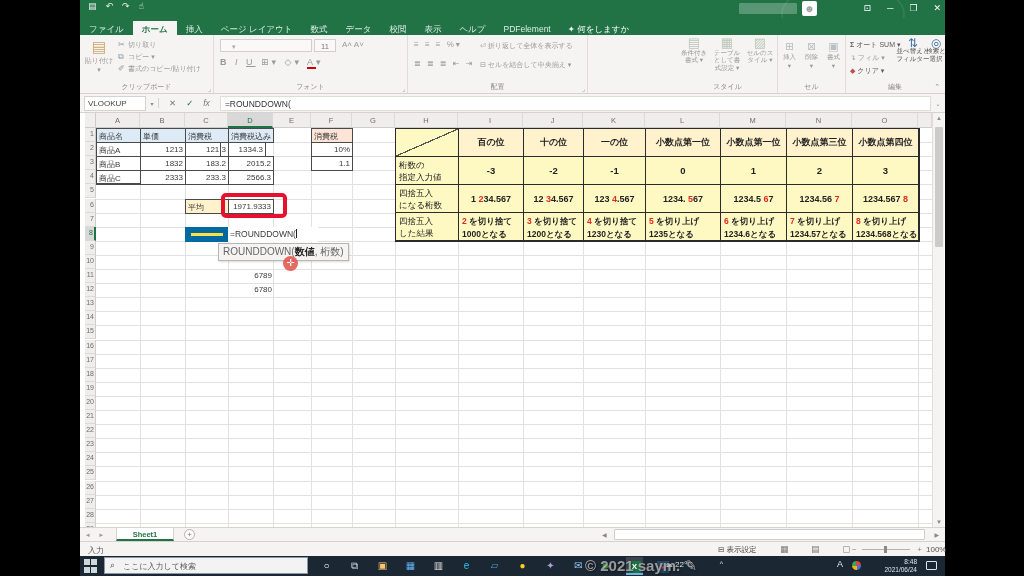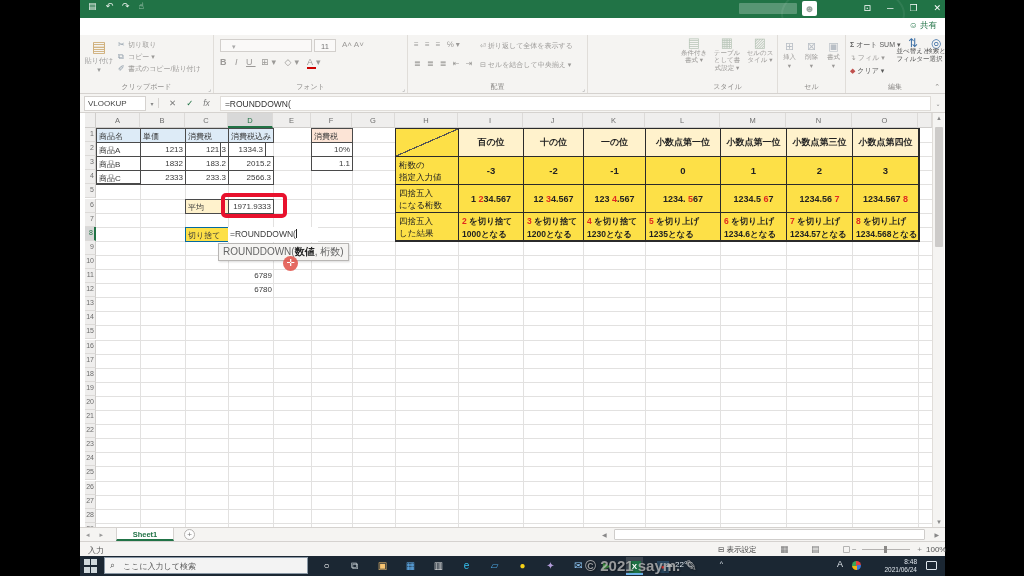--- a/index.html
+++ b/index.html
@@ -65,30 +65,30 @@
   .colhdr.sel{background:#d8d8d8;border-bottom:2px solid #217346;color:#217346;}
   .rowhdr{position:absolute;left:5px;width:11px;font-size:7px;color:#6d6d6d;text-align:right;background:#efeeed;border-right:1px solid #cfcdcb;border-bottom:1px solid #dcdad8;padding:2px 1px 0 0;}
   .rowhdr.sel{background:#d8d8d8;border-right:2px solid #217346;color:#217346;}
   .gl{position:absolute;background:#e2e1e0;}
   .cell{position:absolute;font-size:8px;color:#3a3a3a;padding:2px 2px 0 2px;white-space:nowrap;overflow:hidden;}
   .cell.num{text-align:right;}
   .cell.bordered{border:1px solid #4a4a4a;}
   .cell.hdr-blue{background:#DDEBF7;border:1px solid #4a4a4a;}
   .cell.hdr-peach{background:#FCE4D6;border:1px solid #4a4a4a;}
   .cell.hdr-cream{background:#FFF2CC;border:1px solid #4a4a4a;}
-  .cell.hdr-green{background:#fde047;border:1px solid #0369a1;font-family:Liberation Serif, serif;}
+  .cell.hdr-green{background:#fde047;border:6px solid #0369a1;font-family:Liberation Serif, serif;}
   .cell.editing{overflow:visible;background:#fff;z-index:6;font-size:8.5px;}
   .caret{display:inline-block;width:1px;height:9px;background:#222;vertical-align:-1px;}
   .redbox{position:absolute;border:4px solid #e8112d;border-radius:5px;z-index:7;}
   .clickdot{position:absolute;width:15px;height:15px;border-radius:50%;background:rgba(224,80,70,.85);color:#fff;font-size:10px;line-height:14px;text-align:center;z-index:7;}
   .ftooltip{position:absolute;background:#f5f4f2;border:1px solid #b8b6b4;box-shadow:1px 1px 2px rgba(0,0,0,.15);font-size:10px;color:#666;padding:1px 4px;white-space:nowrap;z-index:6;}
   .ftooltip b{color:#222;}
 
   
-  #round-table{position:absolute;display:grid;z-index:3;background:#fde047;border:1px solid #2b2b2b;}
+  #round-table{position:absolute;display:grid;z-index:3;background:#fef9c3;border:1px solid #2b2b2b;}
   .rt{border-right:1px solid #2b2b2b;border-bottom:1px solid #2b2b2b;font-size:8.5px;color:#222;overflow:hidden;}
   .rt.hdr{background:#FFF2CC;font-weight:bold;display:flex;align-items:center;justify-content:center;font-size:9px;}
   .rt.diag{background:
      linear-gradient(to bottom right,transparent calc(50% - .6px),#555 calc(50% - .6px),#555 calc(50% + .6px),transparent calc(50% + .6px));}
   .rt.lbl{padding:2px 0 0 3px;line-height:12px;font-size:8.5px;}
   .rt.val{display:flex;align-items:center;justify-content:center;font-weight:bold;font-size:9.5px;}
   .rt.numv{display:flex;align-items:center;justify-content:center;font-weight:bold;font-size:9px;white-space:pre;}
   .rt.res{padding:2px 0 0 3px;line-height:12.5px;font-weight:bold;font-size:8.5px;white-space:nowrap;}
   .redtx{color:#e0291f;}
 
@@ -153,20 +153,21 @@
       <div class="acct"></div>
       <div class="avatar">☻</div>
       <div class="winbtns">
         <span>⊡</span>
         <span>─</span>
         <span>❐</span>
         <span>✕</span>
       </div>
     </div>
 
+    <div class="tabrow" id="tabrow"><span class="rtab">ファイル</span><span class="rtab active">ホーム</span><span class="rtab">挿入</span><span class="rtab">ページ レイアウト</span><span class="rtab">数式</span><span class="rtab">データ</span><span class="rtab">校閲</span><span class="rtab">表示</span><span class="rtab">ヘルプ</span><span class="rtab">PDFelement</span><span class="tellme">✦ 何をしますか</span></div>
     <div class="share">☺ <span>共有</span></div>
 
     <div class="ribbon">
       <div class="rgroup" style="left:0;width:134px">
         <div class="bigbtn"><span class="bicon">▤</span><span>貼り付け</span> ▾</div>
         <div style="position:absolute;left:38px;top:4px;">
           <div class="smallitem"><span class="si">✂</span><span>切り取り</span></div>
           <div class="smallitem"><span class="si">⧉</span><span>コピー</span> ▾</div>
           <div class="smallitem"><span class="si">✐</span><span>書式のコピー/貼り付け</span></div>
         </div>

